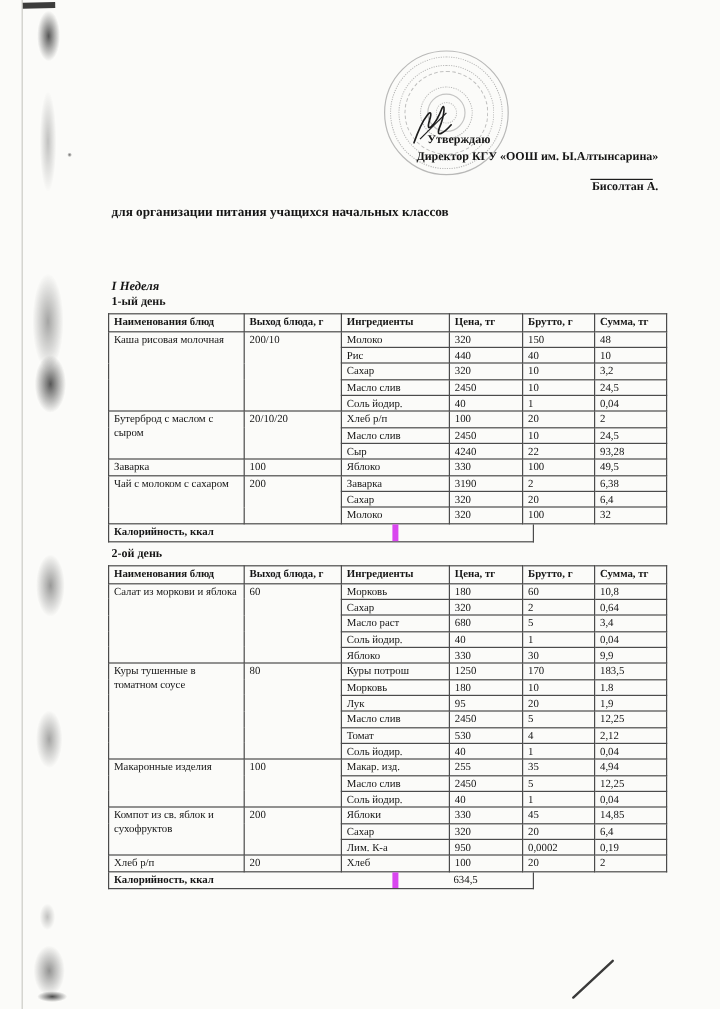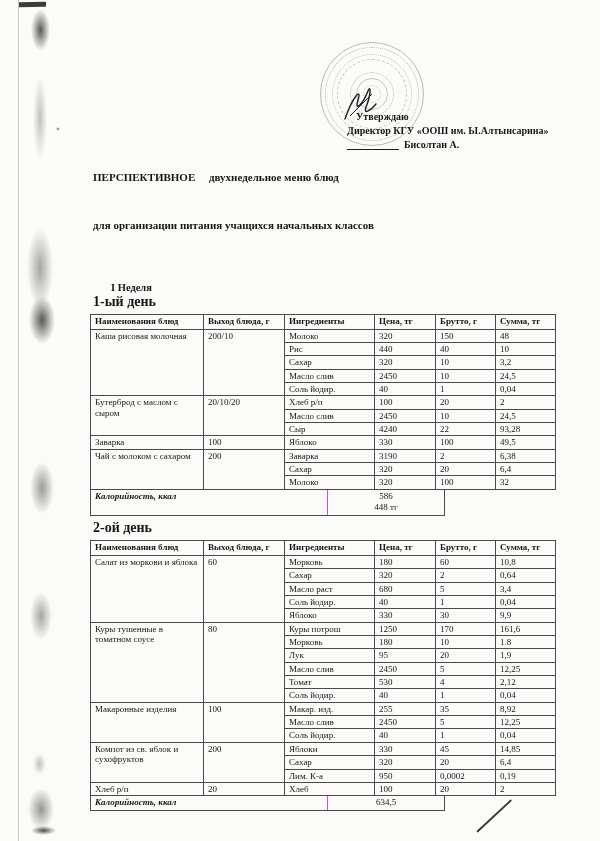--- a/index.html
+++ b/index.html
@@ -33,36 +33,36 @@
   .r2{inset:5px;border:1px dotted #787878;}
   .r3{inset:12px;border:1px dotted #828282;}
   .r4{inset:17px;border:1px dashed #8a8a8a;}
   .r5{inset:30px;border:1px dotted #787878;}
   .r6{inset:36px;border:1px solid #8f8f8f;}
   .r7{inset:43px;border:1px dotted #8a8a8a;}
   
   .approval{position:absolute;left:347px;top:75px;z-index:3;font-weight:bold;font-size:10px;line-height:1.2;white-space:nowrap;margin-top:36px;}
   .a1{margin-left:9px;margin-bottom:2px;}
   .a2{margin-bottom:2px;}
-  .a3{display:flex;align-items:flex-start;}
+  .a3{display:flex;align-items:flex-end;flex-direction:column;}
   .sig-line{display:inline-block;width:52px;height:10px;border-bottom:1px solid #1d1d1d;margin-right:5px;}
   .signature{position:absolute;left:338px;top:86px;z-index:4;}
   
   .content{position:absolute;left:90px;top:138px;width:466px;z-index:2;}
   .title{font-weight:bold;font-size:11px;line-height:1.45;white-space:pre-wrap;margin:0 0 16px 3px;}
-  .week{font-weight:bold;font-size:10.5px;margin-left:21px;}
-  .day-label{font-weight:bold;font-size:14px;margin:1px 0 4px 3px;}
+  .week{font-weight:bold;font-size:10.5px;margin-left:3px;font-style:italic;}
+  .day-label{font-weight:bold;font-size:10px;margin:1px 0 4px 3px;}
   .d2{margin-top:4px;}
   table.menu{border-collapse:collapse;table-layout:fixed;width:465px;font-size:9px;padding-left:36px;}
   .menu th,.menu td{border:1px solid #4b4b4b;padding:1px 2px 1px 4px;text-align:left;
     vertical-align:top;line-height:1.15;overflow:hidden;}
   .menu td{height:9px;}
   .menu th{font-weight:bold;height:12px;}
   .table-footer{display:flex;width:353px;border:1px solid #4b4b4b;border-top:none;font-size:9px;line-height:1.3;background:transparent;}
-  .tf-label{width:228px;border-right:1px solid #d946ef;font-weight:bold;padding:1px 4px;font-style:italic;}
+  .tf-label{width:228px;border-right:5px solid #d946ef;font-weight:bold;padding:1px 4px;}
   .tf-values{flex:1;text-align:center;padding:1px 0;}
 </style>
 </head>
 <body>
 
 <div class="page">
 
   <div class="edge-line"></div>
   <div class="top-bar"></div>
   <div class="art top-blob"></div>
@@ -95,21 +95,20 @@
       <span>Бисолтан А.</span>
     </div>
   </div>
   <svg class="signature" width="58" height="40" viewBox="0 0 58 40">
     <path d="M7 33 C 15 10, 24 1, 20 14 C 16 27, 25 18, 30 5 C 33 -2, 33 9, 28 21 C 25 29, 32 25, 38 18" fill="none" stroke="#1d1d1d" stroke-width="1.4" stroke-linecap="round"></path>
     <path d="M12 30 L 34 8" fill="none" stroke="#1d1d1d" stroke-width="1"></path>
   </svg>
 
   <div class="content">
     <div class="title">
-      <div>ПЕРСПЕКТИВНОЕ     двухнедельное меню блюд</div>
       <div>для организации питания учащихся начальных классов</div>
     </div>
 
     <div class="week">I Неделя</div>
 
     <div class="day-label">1-ый день</div>
     <table class="menu">
       <colgroup>
         <col style="width:113px">
           <col style="width:81px">
@@ -208,24 +207,20 @@
             <td class="c3">320</td>
             <td class="c4">100</td>
             <td class="c5">32</td>
           </tr>
         </tbody>
       </table>
     <div class="table-footer">
       <div class="tf-label">
         <div>Калорийность, ккал</div>
       </div>
-      <div class="tf-values">
-        <div>586</div>
-        <div>448 тг</div>
-      </div>
     </div>
 
     <div class="day-label d2">2-ой день</div>
     <table class="menu">
       <colgroup>
         <col style="width:113px">
           <col style="width:81px">
           <col style="width:90px">
         <col style="width:61px">
           <col style="width:60px">
@@ -273,21 +268,21 @@
             <td class="c3">330</td>
             <td class="c4">30</td>
             <td class="c5">9,9</td>
           </tr>
           <tr>
             <td class="c0" rowspan="6">Куры тушенные в томатном соусе</td>
             <td class="c1" rowspan="6">80</td>
             <td class="c2">Куры потрош</td>
             <td class="c3">1250</td>
             <td class="c4">170</td>
-            <td class="c5">161,6</td>
+            <td class="c5">183,5</td>
           </tr>
           <tr>
             <td class="c2">Морковь</td>
             <td class="c3">180</td>
             <td class="c4">10</td>
             <td class="c5">1.8</td>
           </tr>
           <tr>
             <td class="c2">Лук</td>
             <td class="c3">95</td>
@@ -311,21 +306,21 @@
             <td class="c3">40</td>
             <td class="c4">1</td>
             <td class="c5">0,04</td>
           </tr>
           <tr>
             <td class="c0" rowspan="3">Макаронные изделия</td>
             <td class="c1" rowspan="3">100</td>
             <td class="c2">Макар. изд.</td>
             <td class="c3">255</td>
             <td class="c4">35</td>
-            <td class="c5">8,92</td>
+            <td class="c5">4,94</td>
           </tr>
           <tr>
             <td class="c2">Масло слив</td>
             <td class="c3">2450</td>
             <td class="c4">5</td>
             <td class="c5">12,25</td>
           </tr>
           <tr>
             <td class="c2">Соль йодир.</td>
             <td class="c3">40</td>

